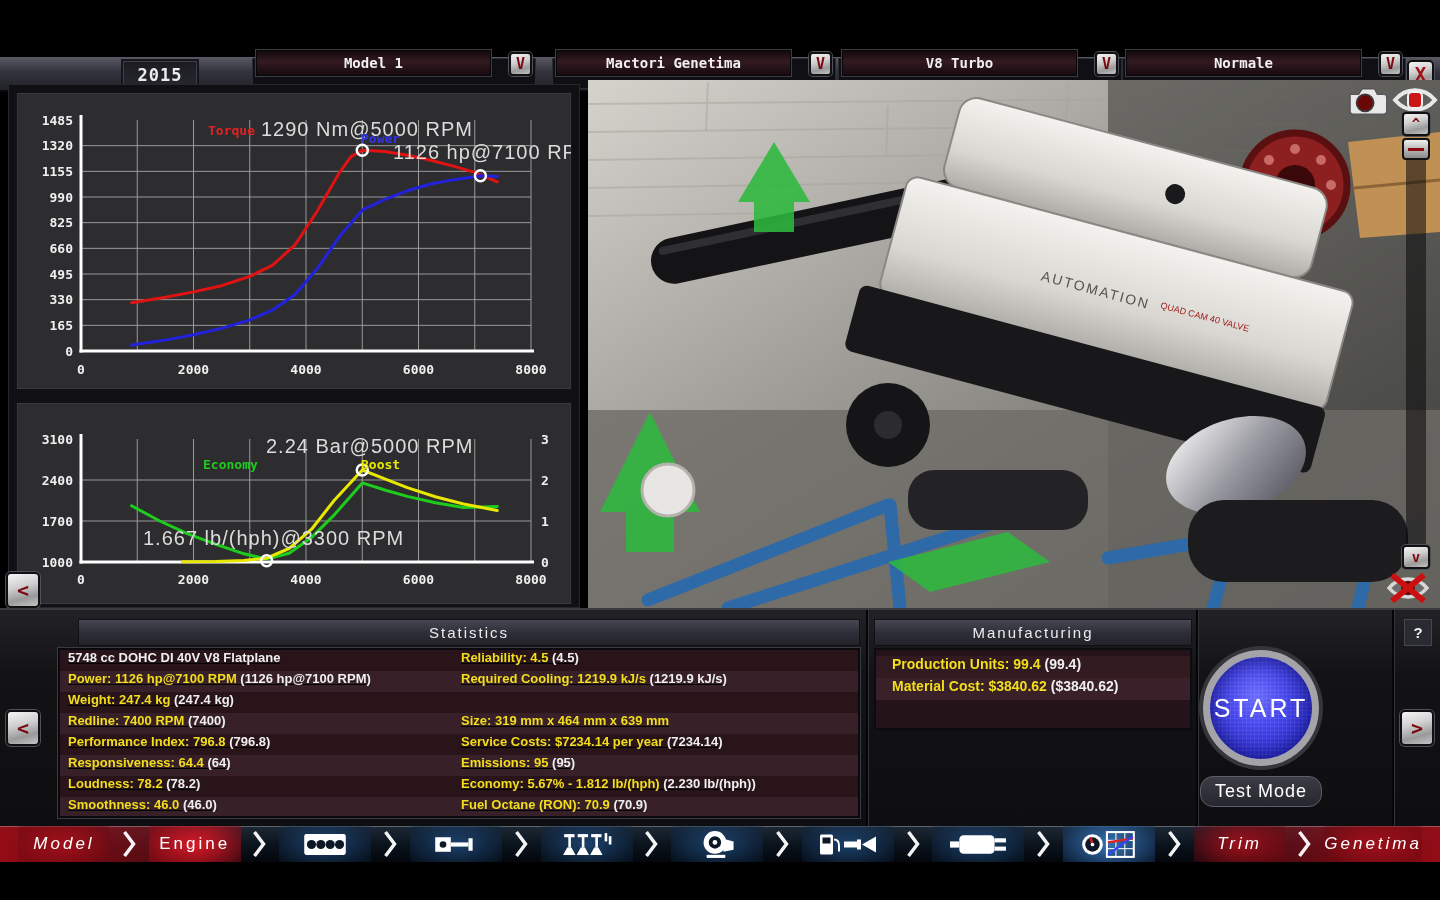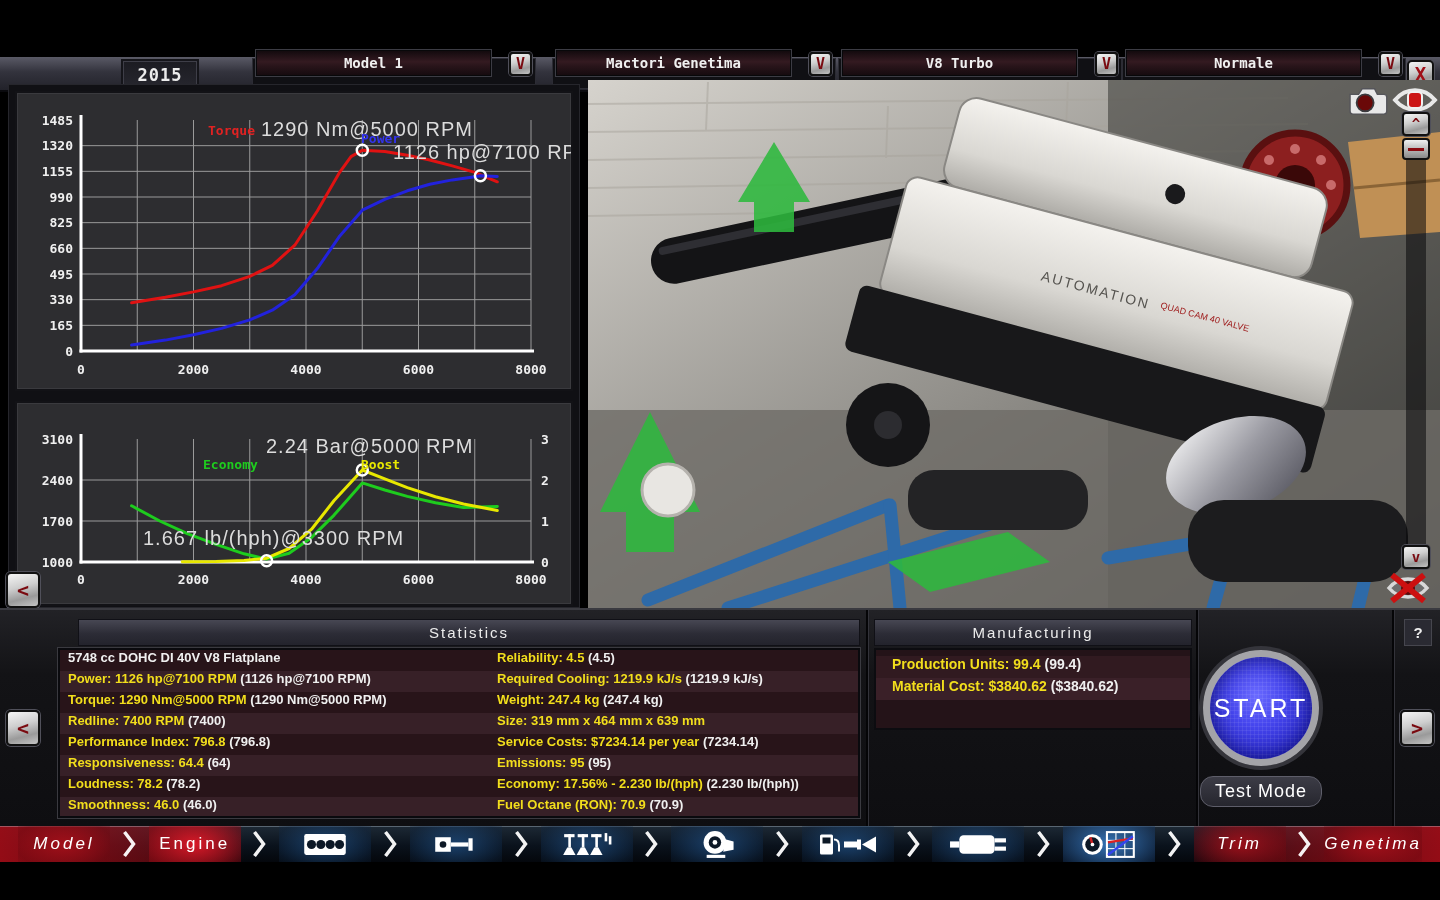--- a/index.html
+++ b/index.html
@@ -61,23 +61,23 @@
     background:linear-gradient(180deg,#474753,#2c2c36 55%,#23232c);
     border:1px solid #101016;color:#ececec;font:400 15px "Liberation Sans",sans-serif;
     letter-spacing:2px;display:flex;align-items:center;justify-content:center;box-sizing:border-box;}
   #stats-hdr{left:78px;width:782px;}
   #manu-hdr{left:874px;width:318px;}
   .stats-box{position:absolute;left:58px;top:38px;width:802px;height:170px;
     background:#1d1016;border:2px solid #0a0a0e;box-shadow:0 0 0 1px #3a3a40;box-sizing:border-box;overflow:hidden;}
   .stat-row{display:flex;height:21px;line-height:21px;font:700 13px "Liberation Sans",sans-serif;}
   .stat-row.even{background:#281419;}
   .stat-row.odd{background:#372027;}
-  .stat-row .cell{white-space:nowrap;overflow:hidden;}
+  .stat-row .cell{white-space:nowrap;overflow:hidden;text-decoration:underline;}
   .stat-row .cl{width:385px;padding-left:8px;}
-  .stat-row .cr{flex:1;padding-left:8px;margin-left:36px;}
+  .stat-row .cr{flex:1;padding-left:8px;}
   .hl{color:#f2de1c;}
   .rest{color:#efefef;}
   .manu-box{position:absolute;left:874px;top:38px;width:318px;height:82px;
     background:#241318;border:2px solid #0c0c10;box-shadow:0 0 0 1px #564а4c;box-sizing:border-box;padding-top:6px;}
   .manu-row{height:22px;line-height:22px;font:700 14px "Liberation Sans",sans-serif;padding-left:16px;white-space:nowrap;}
   .manu-row.even{background:#311a20;}
   .manu-row.odd{background:#3a2028;}
   .help-btn{position:absolute;left:1404px;top:9px;width:28px;height:27px;
     background:#2a2a32;border:1px solid #46464e;color:#eee;font:700 15px "Liberation Sans",sans-serif;
     display:flex;align-items:center;justify-content:center;cursor:pointer;box-sizing:border-box;}
@@ -338,38 +338,37 @@
         <div id="stats-rows">
           <div class="stat-row even">
             <div class="cell cl"><span class="hl"></span><span class="rest">5748 cc DOHC DI 40V V8 Flatplane</span></div>
             <div class="cell cr"><span class="hl">Reliability: 4.5</span><span class="rest"> (4.5)</span></div>
           </div>
           <div class="stat-row odd">
             <div class="cell cl"><span class="hl">Power: 1126 hp@7100 RPM</span><span class="rest"> (1126 hp@7100 RPM)</span></div>
             <div class="cell cr"><span class="hl">Required Cooling: 1219.9 kJ/s</span><span class="rest"> (1219.9 kJ/s)</span></div>
           </div>
           <div class="stat-row even">
-            <div class="cell cl"><span class="hl">Torque: 1290 Nm@5000 RPM</span><span class="rest"> (1290 Nm@5000 RPM)</span></div>
             <div class="cell cr"><span class="hl">Weight: 247.4 kg</span><span class="rest"> (247.4 kg)</span></div>
           </div>
           <div class="stat-row odd">
             <div class="cell cl"><span class="hl">Redline: 7400 RPM</span><span class="rest"> (7400)</span></div>
             <div class="cell cr"><span class="hl">Size: 319 mm x 464 mm x 639 mm</span><span class="rest"></span></div>
           </div>
           <div class="stat-row even">
             <div class="cell cl"><span class="hl">Performance Index: 796.8</span><span class="rest"> (796.8)</span></div>
             <div class="cell cr"><span class="hl">Service Costs: $7234.14 per year</span><span class="rest"> (7234.14)</span></div>
           </div>
           <div class="stat-row odd">
             <div class="cell cl"><span class="hl">Responsiveness: 64.4</span><span class="rest"> (64)</span></div>
             <div class="cell cr"><span class="hl">Emissions: 95</span><span class="rest"> (95)</span></div>
           </div>
           <div class="stat-row even">
             <div class="cell cl"><span class="hl">Loudness: 78.2</span><span class="rest"> (78.2)</span></div>
-            <div class="cell cr"><span class="hl">Economy: 17.56% - 2.230 lb/(hph)</span><span class="rest"> (2.230 lb/(hph))</span></div>
+            <div class="cell cr"><span class="hl">Economy: 5.67% - 1.812 lb/(hph)</span><span class="rest"> (2.230 lb/(hph))</span></div>
           </div>
           <div class="stat-row odd">
             <div class="cell cl"><span class="hl">Smoothness: 46.0</span><span class="rest"> (46.0)</span></div>
             <div class="cell cr"><span class="hl">Fuel Octane (RON): 70.9</span><span class="rest"> (70.9)</span></div>
           </div>
         </div>
       </div>
     <div class="manu-box" id="manu-rows">
         <div class="manu-row even"><span class="hl">Production Units: 99.4</span><span class="rest"> (99.4)</span></div>
         <div class="manu-row odd"><span class="hl">Material Cost: $3840.62</span><span class="rest"> ($3840.62)</span></div>

